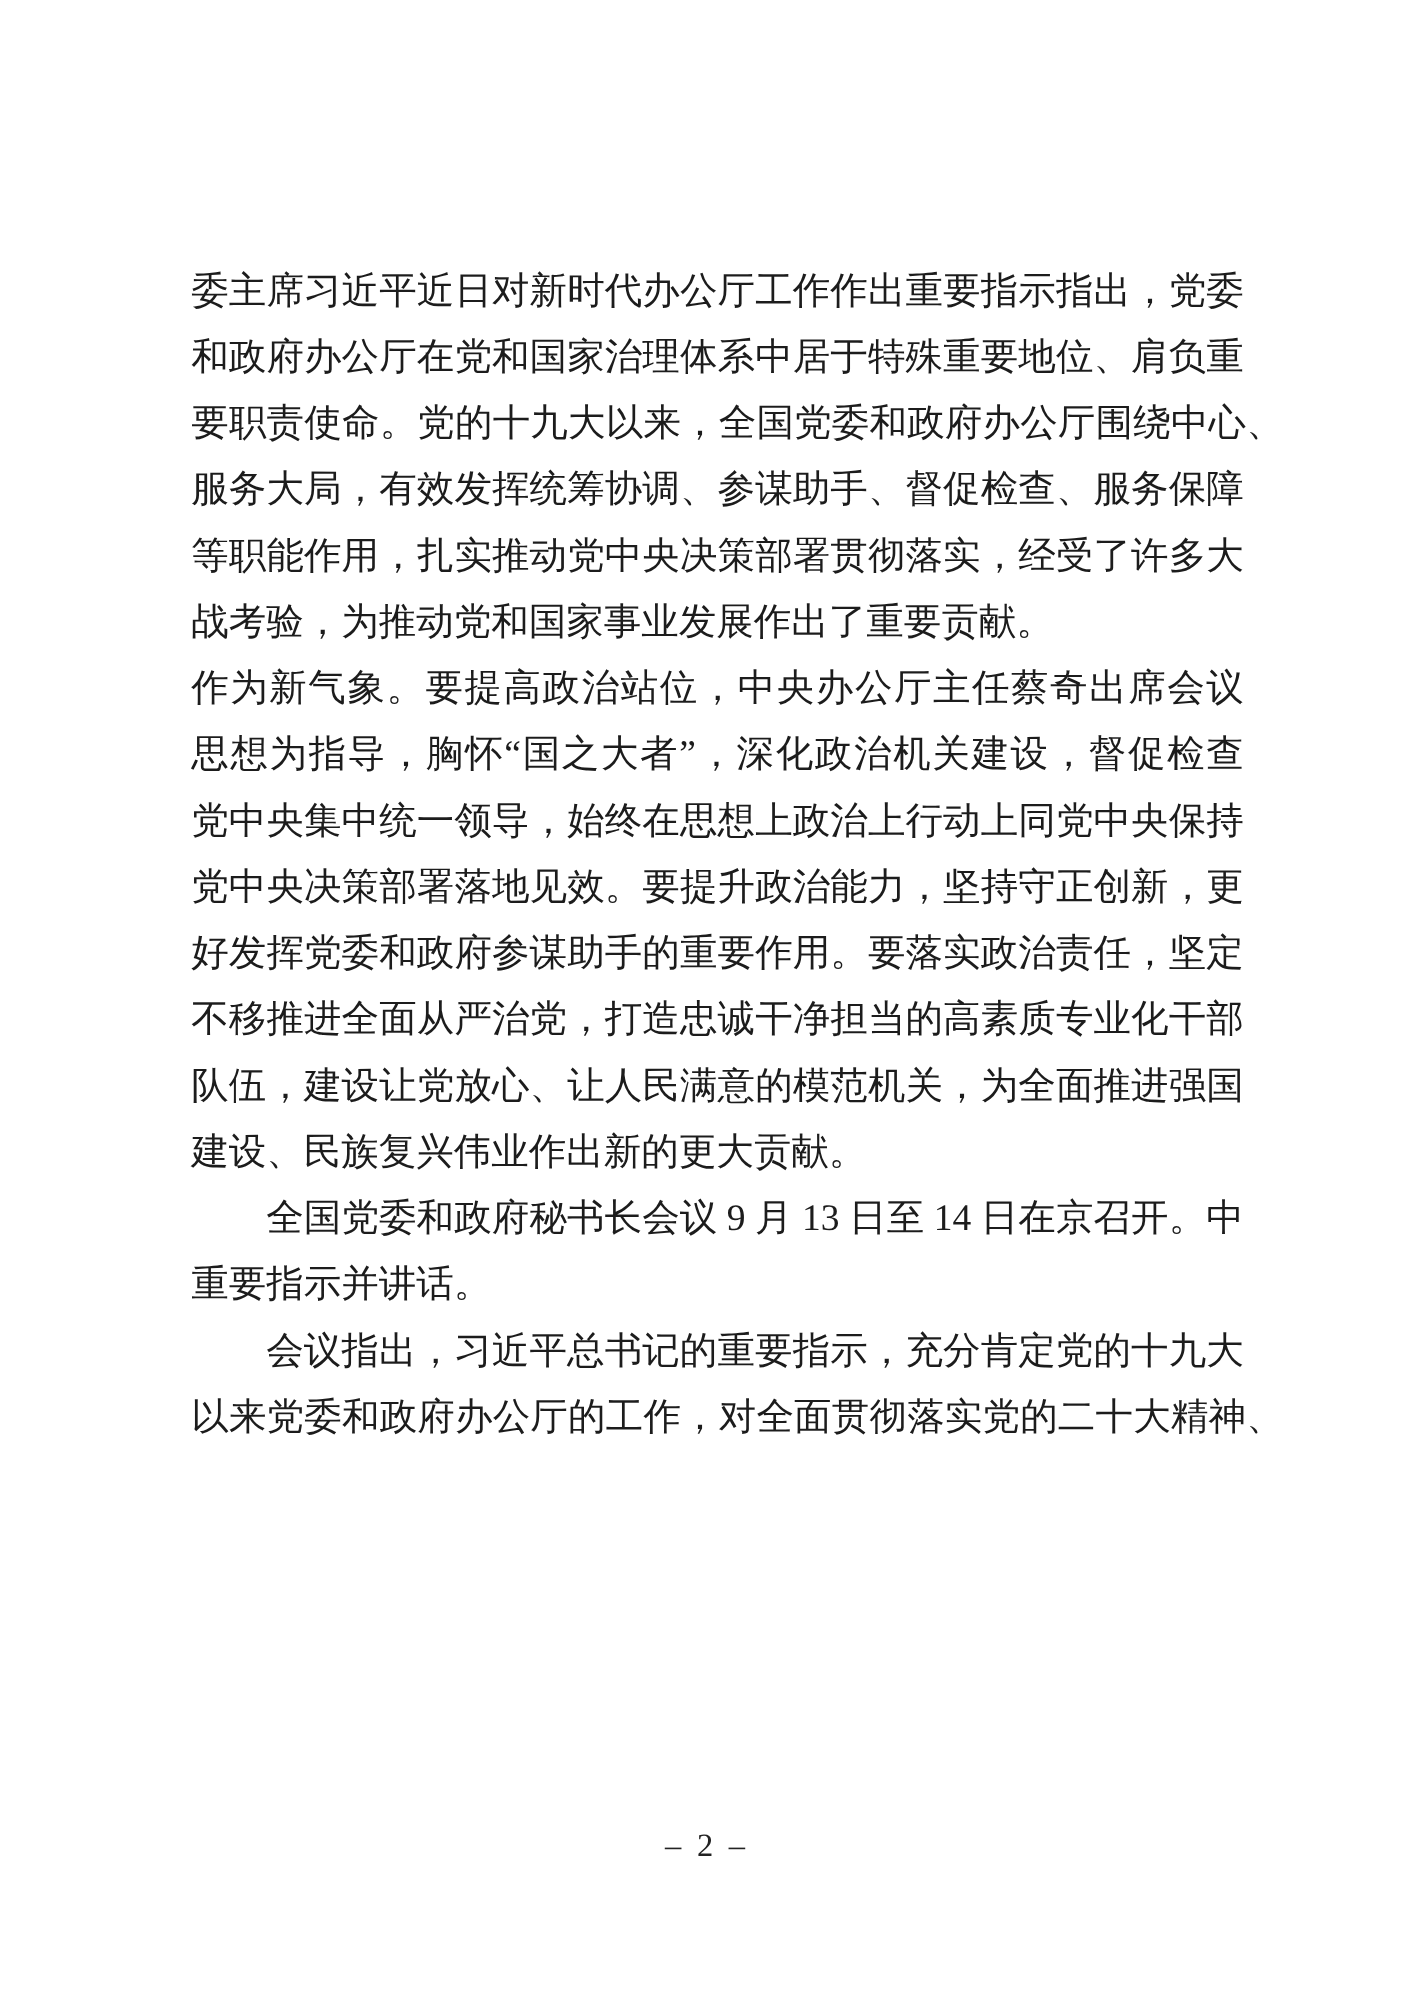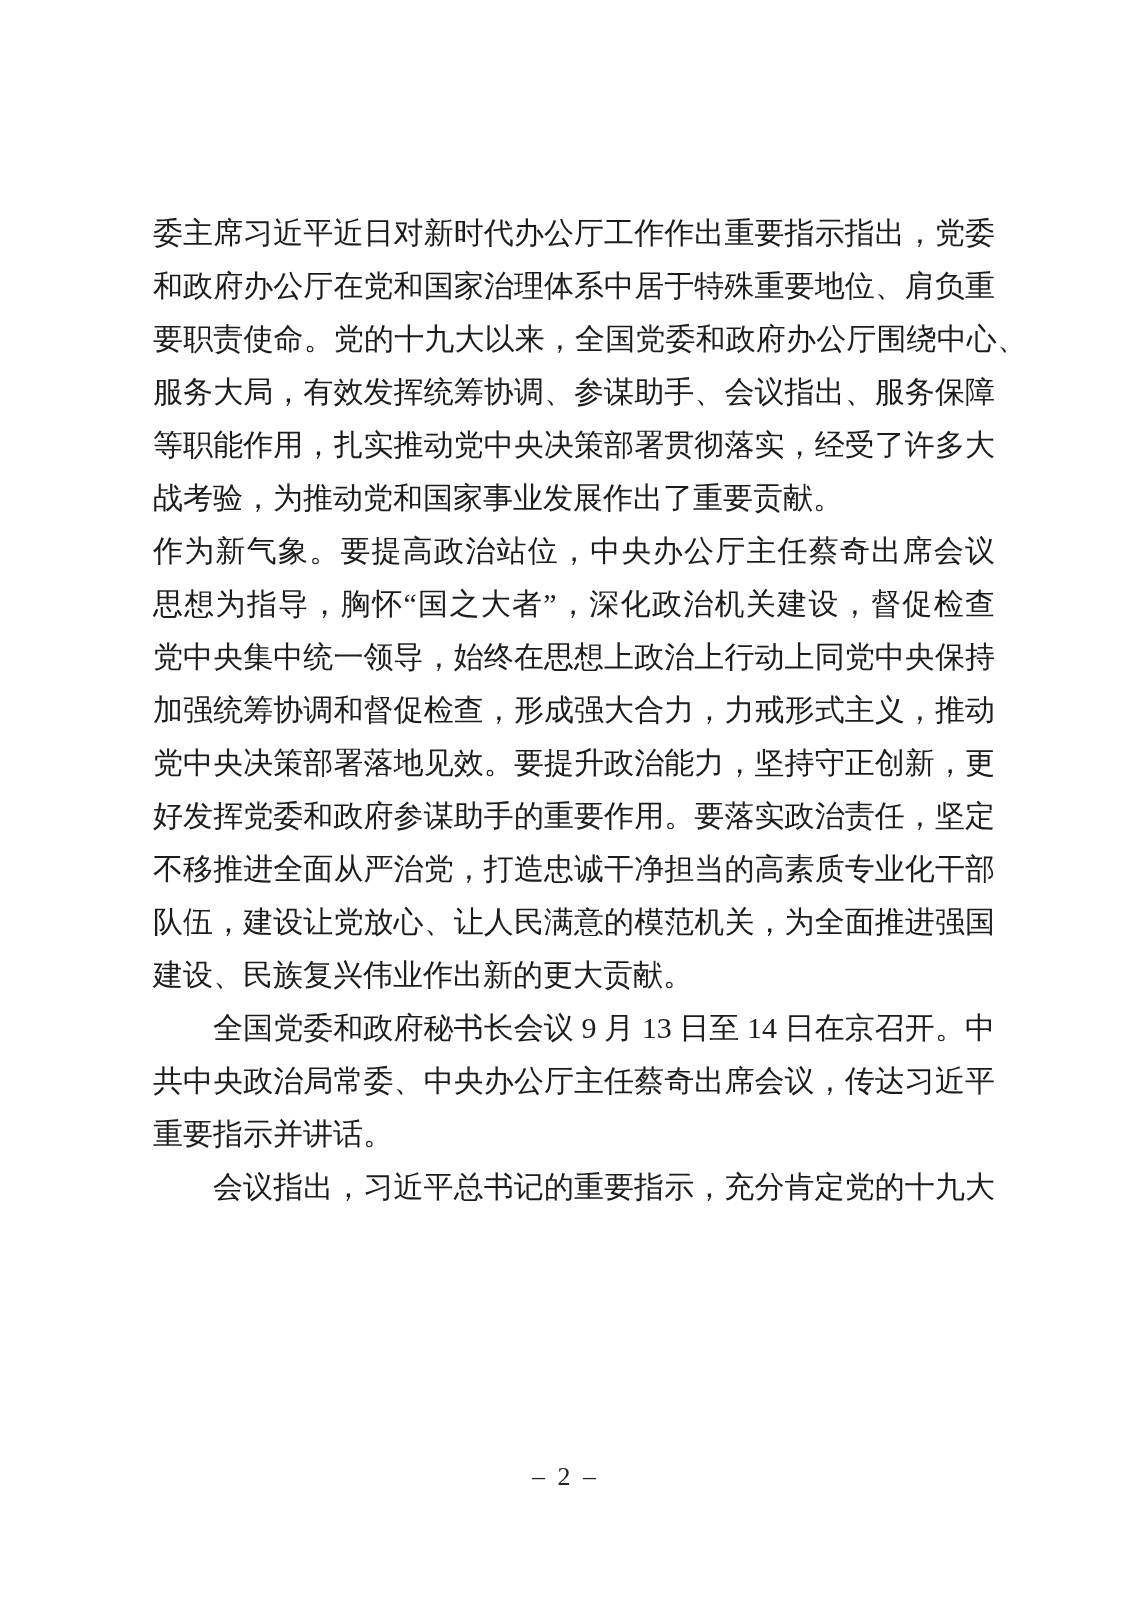--- a/index.html
+++ b/index.html
@@ -50,31 +50,30 @@
   }
 </style>
 </head>
 <body>
 
 <div class="page">
   <div class="text-block">
     <div class="line">委主席习近平近日对新时代办公厅工作作出重要指示指出，党委</div>
     <div class="line">和政府办公厅在党和国家治理体系中居于特殊重要地位、肩负重</div>
     <div class="line hang">要职责使命。党的十九大以来，全国党委和政府办公厅围绕中心、</div>
-    <div class="line">服务大局，有效发挥统筹协调、参谋助手、会议指出、服务保障</div>
+    <div class="line">服务大局，有效发挥统筹协调、参谋助手、督促检查、服务保障</div>
     <div class="line">等职能作用，扎实推动党中央决策部署贯彻落实，经受了许多大</div>
     <div class="line para-end">战考验，为推动党和国家事业发展作出了重要贡献。</div>
     <div class="line">作为新气象。要提高政治站位，中央办公厅主任蔡奇出席会议</div>
     <div class="line">思想为指导，胸怀“国之大者”，深化政治机关建设，督促检查</div>
     <div class="line">党中央集中统一领导，始终在思想上政治上行动上同党中央保持</div>
-    <div class="line">加强统筹协调和督促检查，形成强大合力，力戒形式主义，推动</div>
     <div class="line">党中央决策部署落地见效。要提升政治能力，坚持守正创新，更</div>
     <div class="line">好发挥党委和政府参谋助手的重要作用。要落实政治责任，坚定</div>
     <div class="line">不移推进全面从严治党，打造忠诚干净担当的高素质专业化干部</div>
     <div class="line">队伍，建设让党放心、让人民满意的模范机关，为全面推进强国</div>
     <div class="line para-end">建设、民族复兴伟业作出新的更大贡献。</div>
     <div class="line indent">全国党委和政府秘书长会议 9 月 13 日至 14 日在京召开。中</div>
-    <div class="line">共中央政治局常委、中央办公厅主任蔡奇出席会议，传达习近平</div>
     <div class="line para-end">重要指示并讲话。</div>
     <div class="line indent">会议指出，习近平总书记的重要指示，充分肯定党的十九大</div>
+    <div class="line hang">以来党委和政府办公厅的工作，对全面贯彻落实党的二十大精神、</div>
   </div>
   <div class="page-number">– 2 –</div>
 </div>
 
 </body></html>

